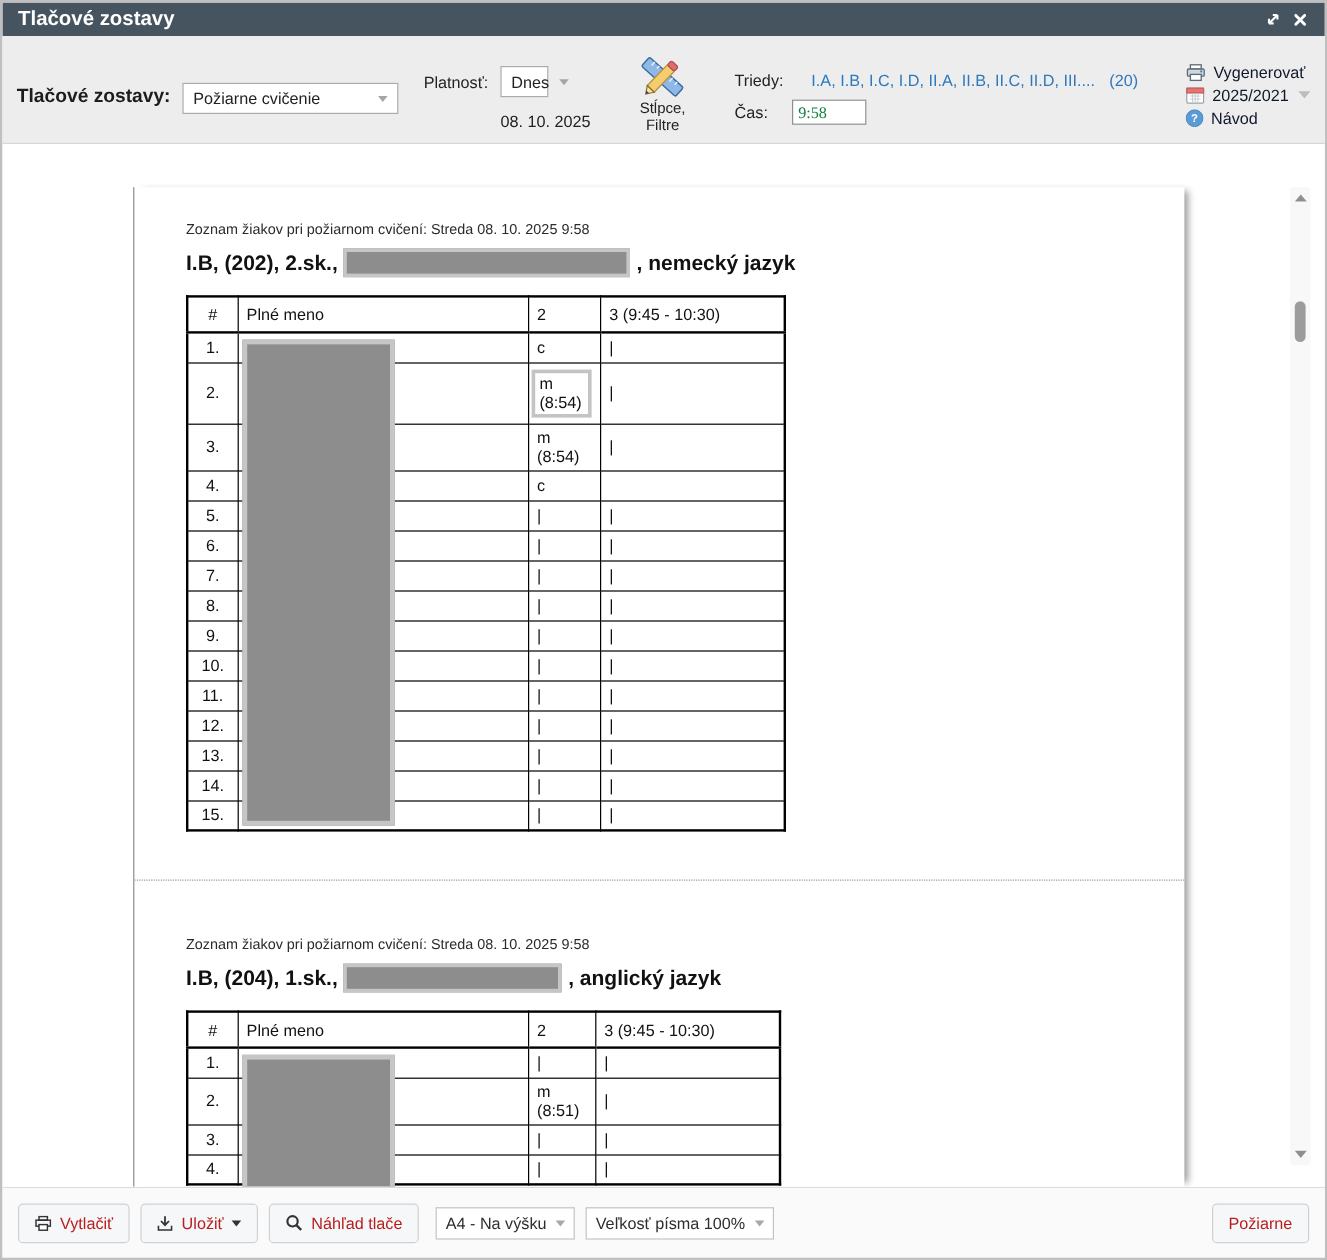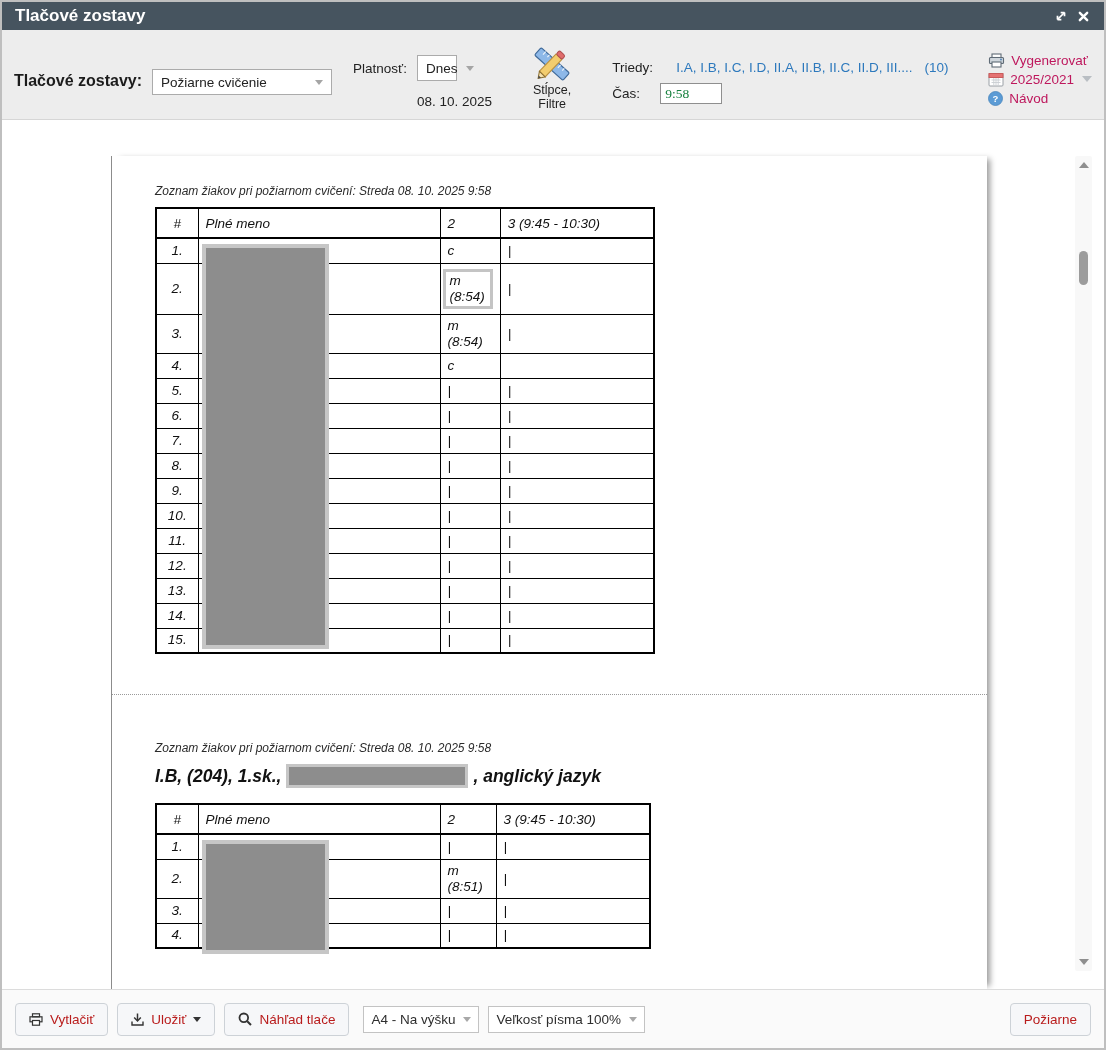--- a/index.html
+++ b/index.html
@@ -41,28 +41,28 @@
   .tg-classes .lab { width:48px; display:inline-block; }
   .link-blue { color:#2d79bd; text-decoration:none; cursor:pointer;margin-left:16px; }
   .classes-count { margin-left:12px; }
   .time-row { margin-top:8px; }
   .time-input {
     width:62px; height:21px; border:1px solid #8f8f8f; font-size:13.5px; padding:0 4px;
     font-family:Liberation Serif, serif; color:#15803d; background:#fff;
   }
   .tspacer { flex:1; }
   .tg-right { padding-top:9px; display:flex; flex-direction:column; gap:4px; font-size:13.5px; }
-  .tg-right .rrow { display:flex; align-items:center; gap:6px; cursor:pointer; color:#be185d; }
+  .tg-right .rrow { display:flex; align-items:center; gap:6px; cursor:pointer; color:#0f172a; }
   .year-arr { width:0; height:0; border-left:5px solid transparent; border-right:5px solid transparent; border-top:6px solid #b9bec3; margin-left:2px; }
   
   .content { position:relative; flex:1; background:#fff; overflow:hidden; }
   .page {
     margin-left:109px; margin-top:36px; width:876px; height:calc(100% - 36px);
     border-left:1px solid #8c8c8c; box-shadow:6px 0 6px -3px rgba(0,0,0,0.4);
-    padding:28px 42px 0 43px; overflow:hidden; background:#fff;font-style:italic;
+    padding:28px 42px 0 43px; overflow:hidden; background:#fff;
   }
   .subtitle { font-size:12px; color:#2b2b2b; margin-bottom:9px; }
   .rheading { font-size:17.5px; font-weight:bold; color:#111; margin-bottom:15px; display:flex; align-items:center; }
   .redact-inline { display:inline-block; height:24px; background:#8d8d8d; border:3px solid #c6c6c6; margin:0 5px; }
   .twrap { position:relative; }
   table.rtable { border-collapse:collapse; border:2px solid #000; table-layout:fixed; }
   .rtable th, .rtable td { border:1px solid #000; font-weight:normal; font-size:13.5px; color:#111; vertical-align:middle; padding:3px 7px; }
   .rtable thead th { height:30px; text-align:left; border-bottom:2px solid #000; }
   .rtable th.cnum, .rtable td.cnum { text-align:center; padding:3px 2px; }
   .rtable td { height:25px; line-height:16px; }
@@ -158,21 +158,21 @@
       </svg>
       <span class="cap">Stĺpce,</span>
       <span class="cap">Filtre</span>
     </div>
     <div class="vsep"></div>
 
     <div class="tg tg-classes">
       <div class="row">
         <span class="lab">Triedy:</span>
         <a class="link-blue">I.A, I.B, I.C, I.D, II.A, II.B, II.C, II.D, III....</a>
-        <a class="link-blue classes-count">(10)</a>
+        <a class="link-blue classes-count">(20)</a>
       </div>
       <div class="row time-row">
         <span class="lab">Čas:</span>
         <input class="time-input" value="9:58" style="">
       </div>
     </div>
 
     <div class="tspacer"></div>
     <div class="vsep"></div>
 
@@ -203,20 +203,25 @@
         <span>Návod</span>
       </div>
     </div>
   </div>
 
   <div class="content">
     <div class="page">
       <div id="pages">
           <div class="section">
             <div class="subtitle">Zoznam žiakov pri požiarnom cvičení: Streda 08. 10. 2025 9:58</div>
+            <div class="rheading">
+              <span>I.B, (202), 2.sk.,</span>
+              <span class="redact-inline" style="width:239px"></span>
+              <span>, nemecký jazyk</span>
+            </div>
             <div class="twrap">
               <table class="rtable">
                 <colgroup>
                   <col style="width:42px">
                   <col style="width:242px">
                   <col style="width:56px">
                   <col style="width:154px">
                 </colgroup>
                 <thead>
                   <tr>

